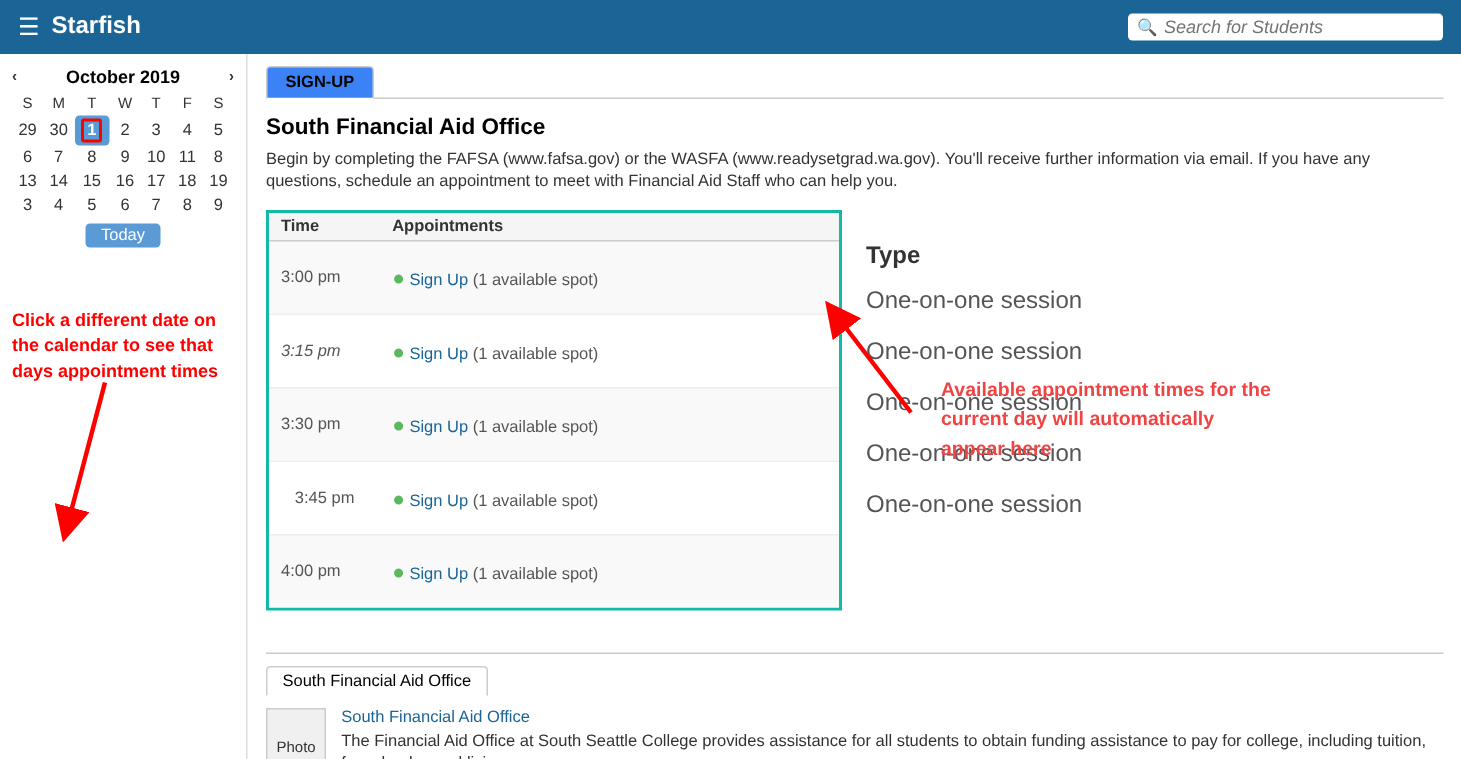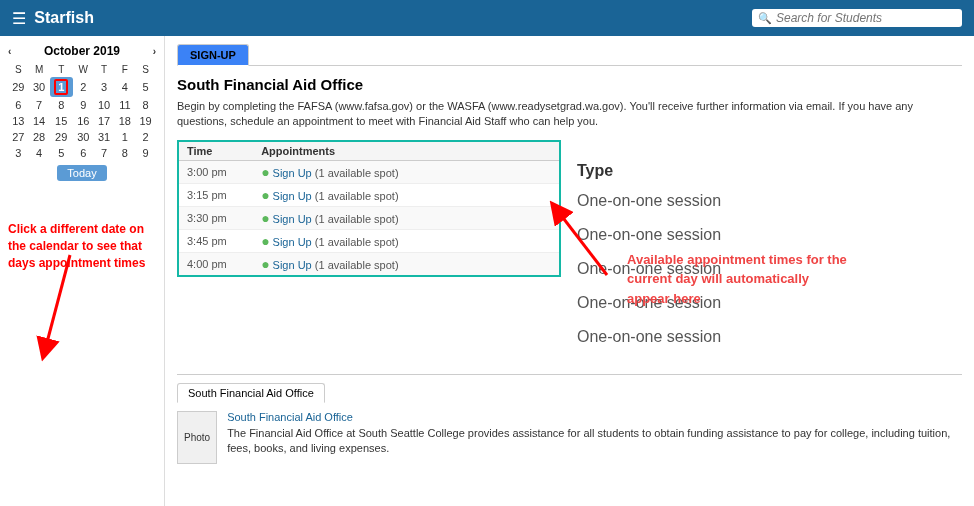--- a/index.html
+++ b/index.html
@@ -176,21 +176,21 @@
     }
     .appt-table th {
       text-align: left;
       padding: 3px 8px;
       border-bottom: 1px solid #ccc;
       font-weight: bold;
       color: #333;
       background: #f5f5f5;
     }
     .appt-table td {
-      padding: 3px 8px;
+      padding: 16px 8px;
       border-bottom: 1px solid #eee;
       vertical-align: middle;
     }
     .appt-table tr:last-child td { border-bottom: none; }
     .sign-up-link {
       color: #1a6496;
       text-decoration: none;
       cursor: pointer;
     }
     .green-circle {
@@ -294,29 +294,20 @@
             <tr>
               <td>13</td>
               <td>14</td>
               <td>15</td>
               <td>16</td>
               <td>17</td>
               <td>18</td>
               <td>19</td>
             </tr>
             <tr>
-              <td>27</td>
-              <td>28</td>
-              <td>29</td>
-              <td>30</td>
-              <td>31</td>
-              <td class="cal-other-month">1</td>
-              <td class="cal-other-month">2</td>
-            </tr>
-            <tr>
               <td class="cal-other-month">3</td>
               <td class="cal-other-month">4</td>
               <td class="cal-other-month">5</td>
               <td class="cal-other-month">6</td>
               <td class="cal-other-month">7</td>
               <td class="cal-other-month">8</td>
               <td class="cal-other-month">9</td>
             </tr>
           </tbody>
       </table>
@@ -347,29 +338,29 @@
               <th style="min-width:55px;">Time</th>
               <th style="min-width:230px;">Appointments</th>
             </tr>
           </thead>
           <tbody id="appt-tbody">
               <tr style="background: rgb(249, 249, 249);">
                 <td style="color: rgb(85, 85, 85);">3:00 pm</td>
                 <td><span class="green-circle">●</span><a class="sign-up-link">Sign Up</a><span style="color: rgb(85, 85, 85);"> (1 available spot)</span></td>
               </tr>
               <tr>
-                <td style="color: rgb(85, 85, 85);">3:15 pm</td>
+                <td style="color: rgb(85, 85, 85); font-style: italic;">3:15 pm</td>
                 <td><span class="green-circle">●</span><a class="sign-up-link">Sign Up</a><span style="color: rgb(85, 85, 85);"> (1 available spot)</span></td>
               </tr>
               <tr style="background: rgb(249, 249, 249);">
                 <td style="color: rgb(85, 85, 85);">3:30 pm</td>
                 <td><span class="green-circle">●</span><a class="sign-up-link">Sign Up</a><span style="color: rgb(85, 85, 85);"> (1 available spot)</span></td>
               </tr>
               <tr>
-                <td style="color: rgb(85, 85, 85);">3:45 pm</td>
+                <td style="color: rgb(85, 85, 85); text-align: center;">3:45 pm</td>
                 <td><span class="green-circle">●</span><a class="sign-up-link">Sign Up</a><span style="color: rgb(85, 85, 85);"> (1 available spot)</span></td>
               </tr>
               <tr style="background: rgb(249, 249, 249);">
                 <td style="color: rgb(85, 85, 85);">4:00 pm</td>
                 <td><span class="green-circle">●</span><a class="sign-up-link">Sign Up</a><span style="color: rgb(85, 85, 85);"> (1 available spot)</span></td>
               </tr>
             </tbody>
         </table>
       </div>
 

